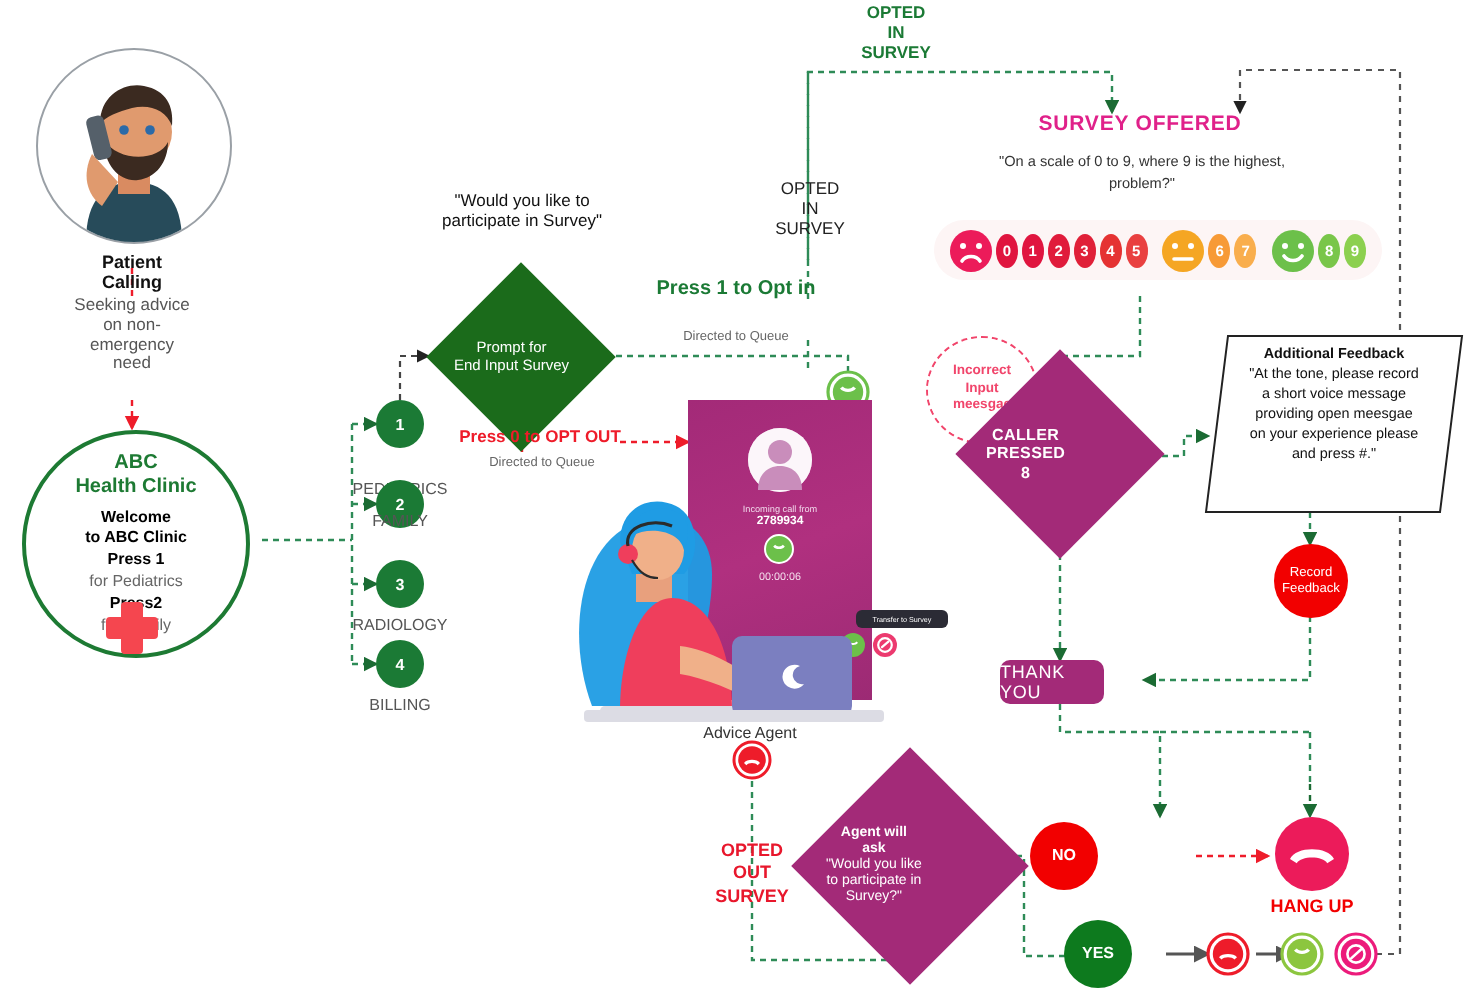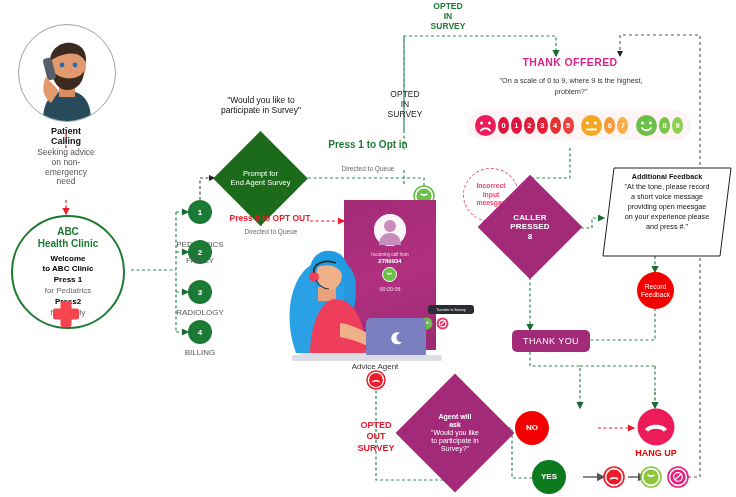--- a/index.html
+++ b/index.html
@@ -18,21 +18,21 @@
 
   
   .clinic{position:absolute;border-radius:50%;border:2px solid #1d7a33;background:#fff;
           display:flex;flex-direction:column;align-items:center;justify-content:center;}
 
   
   .menucirc{position:absolute;border-radius:50%;background:#1b7a35;color:#fff;
             display:flex;align-items:center;justify-content:center;font-size:8px;font-weight:bold;}
 
   
-  .diamond{position:absolute;display:flex;align-items:center;justify-content:center;}
+  .diamond{position:absolute;display:flex;align-items:center;}
   .diamond .dshape{position:absolute;left:0;top:0;width:100%;height:100%;transform:rotate(45deg);}
   .diamond .dtxt{position:relative;z-index:2;color:#fff;text-align:center;line-height:1.15;}
 
   
   .pill{position:absolute;border-radius:5px;display:flex;align-items:center;justify-content:center;
         color:#fff;font-size:9px;letter-spacing:.4px;}
 
   
   .circnode{position:absolute;border-radius:50%;display:flex;align-items:center;justify-content:center;
             color:#fff;text-align:center;line-height:1.1;}
@@ -201,21 +201,21 @@
 
   <div class="lbl" style="left:196px;top:96px;width:130px;font-size:8.5px;color:#111;">
     <div>"Would you like to</div>
     <div>participate in Survey"</div>
   </div>
 
   <div class="diamond" style="left:227px;top:145px;width:67px;height:67px;">
     <div class="dshape" style="background:#1b6b1b;"></div>
     <div class="dtxt" style="font-size:7.5px;">
       <div>Prompt for</div>
-      <div>End Agent Survey</div>
+      <div>End Input Survey</div>
     </div>
   </div>
 
   <div class="lbl b" style="left:318px;top:139px;width:100px;font-size:10px;color:#1b7a35;">Press 1 to Opt in</div>
   <div class="lbl" style="left:320px;top:165px;width:96px;font-size:6.5px;color:#666;">Directed to Queue</div>
 
   <div class="lbl b" style="left:205px;top:214px;width:130px;font-size:8.5px;color:#ee1c2a;">Press 0 to OPT OUT</div>
   <div class="lbl" style="left:213px;top:228px;width:116px;font-size:6.5px;color:#666;">Directed to Queue</div>
 
   <div style="position:absolute;left:345px;top:206px;width:22px;height:22px;">
@@ -238,21 +238,21 @@
     <div>OPTED</div>
     <div>IN</div>
     <div>SURVEY</div>
   </div>
   <div class="lbl" style="left:375px;top:90px;width:60px;font-size:8.5px;color:#222;">
     <div>OPTED</div>
     <div>IN</div>
     <div>SURVEY</div>
   </div>
 
-  <div class="lbl b" style="left:478px;top:56px;width:184px;font-size:10.5px;color:#e0218a;letter-spacing:.4px;">THANK OFFERED</div>
+  <div class="lbl b" style="left:478px;top:56px;width:184px;font-size:10.5px;color:#e0218a;letter-spacing:.4px;">SURVEY OFFERED</div>
   <div class="lbl" style="left:460px;top:76px;width:222px;font-size:7.3px;color:#333;line-height:1.45;">
     <div>"On a scale of 0 to 9, where 9 is the highest,</div>
     <div>problem?"</div>
   </div>
 
   <div class="ratingbar" style="left:467px;top:110px;width:208px;height:30px;">
     <div class="face" style="background:#ec1b5a;">
       <svg viewBox="0 0 21 21" width="21" height="21">
         <circle cx="6.5" cy="8" r="1.5" fill="#fff"></circle>
           <circle cx="14.5" cy="8" r="1.5" fill="#fff"></circle>
@@ -338,21 +338,21 @@
     </div>
   </div>
 
   <div class="circnode" style="left:637px;top:272px;width:37px;height:37px;background:#f20000;font-size:6.6px;">
     <div>
       <div>Record</div>
       <div>Feedback</div>
     </div>
   </div>
 
-  <div class="pill" style="left:512px;top:330px;width:78px;height:22px;background:#a32a78;">
+  <div class="pill" style="left:500px;top:330px;width:52px;height:22px;background:#a32a78;">
     <span>THANK YOU</span>
   </div>
 
   <div class="phone" style="left:344px;top:200px;width:92px;height:150px;">
     <div class="phonehead" style="left:30px;top:14px;width:32px;height:32px;">
       <svg viewBox="0 0 32 32" width="32" height="32">
         <circle cx="16" cy="16" r="16" fill="#fff" opacity=".88"></circle>
         <circle cx="16" cy="12" r="6" fill="#c98dbb"></circle>
         <path d="M5,31 C5,22 11,19 16,19 C21,19 27,22 27,31 Z" fill="#c98dbb"></path>
       </svg>

